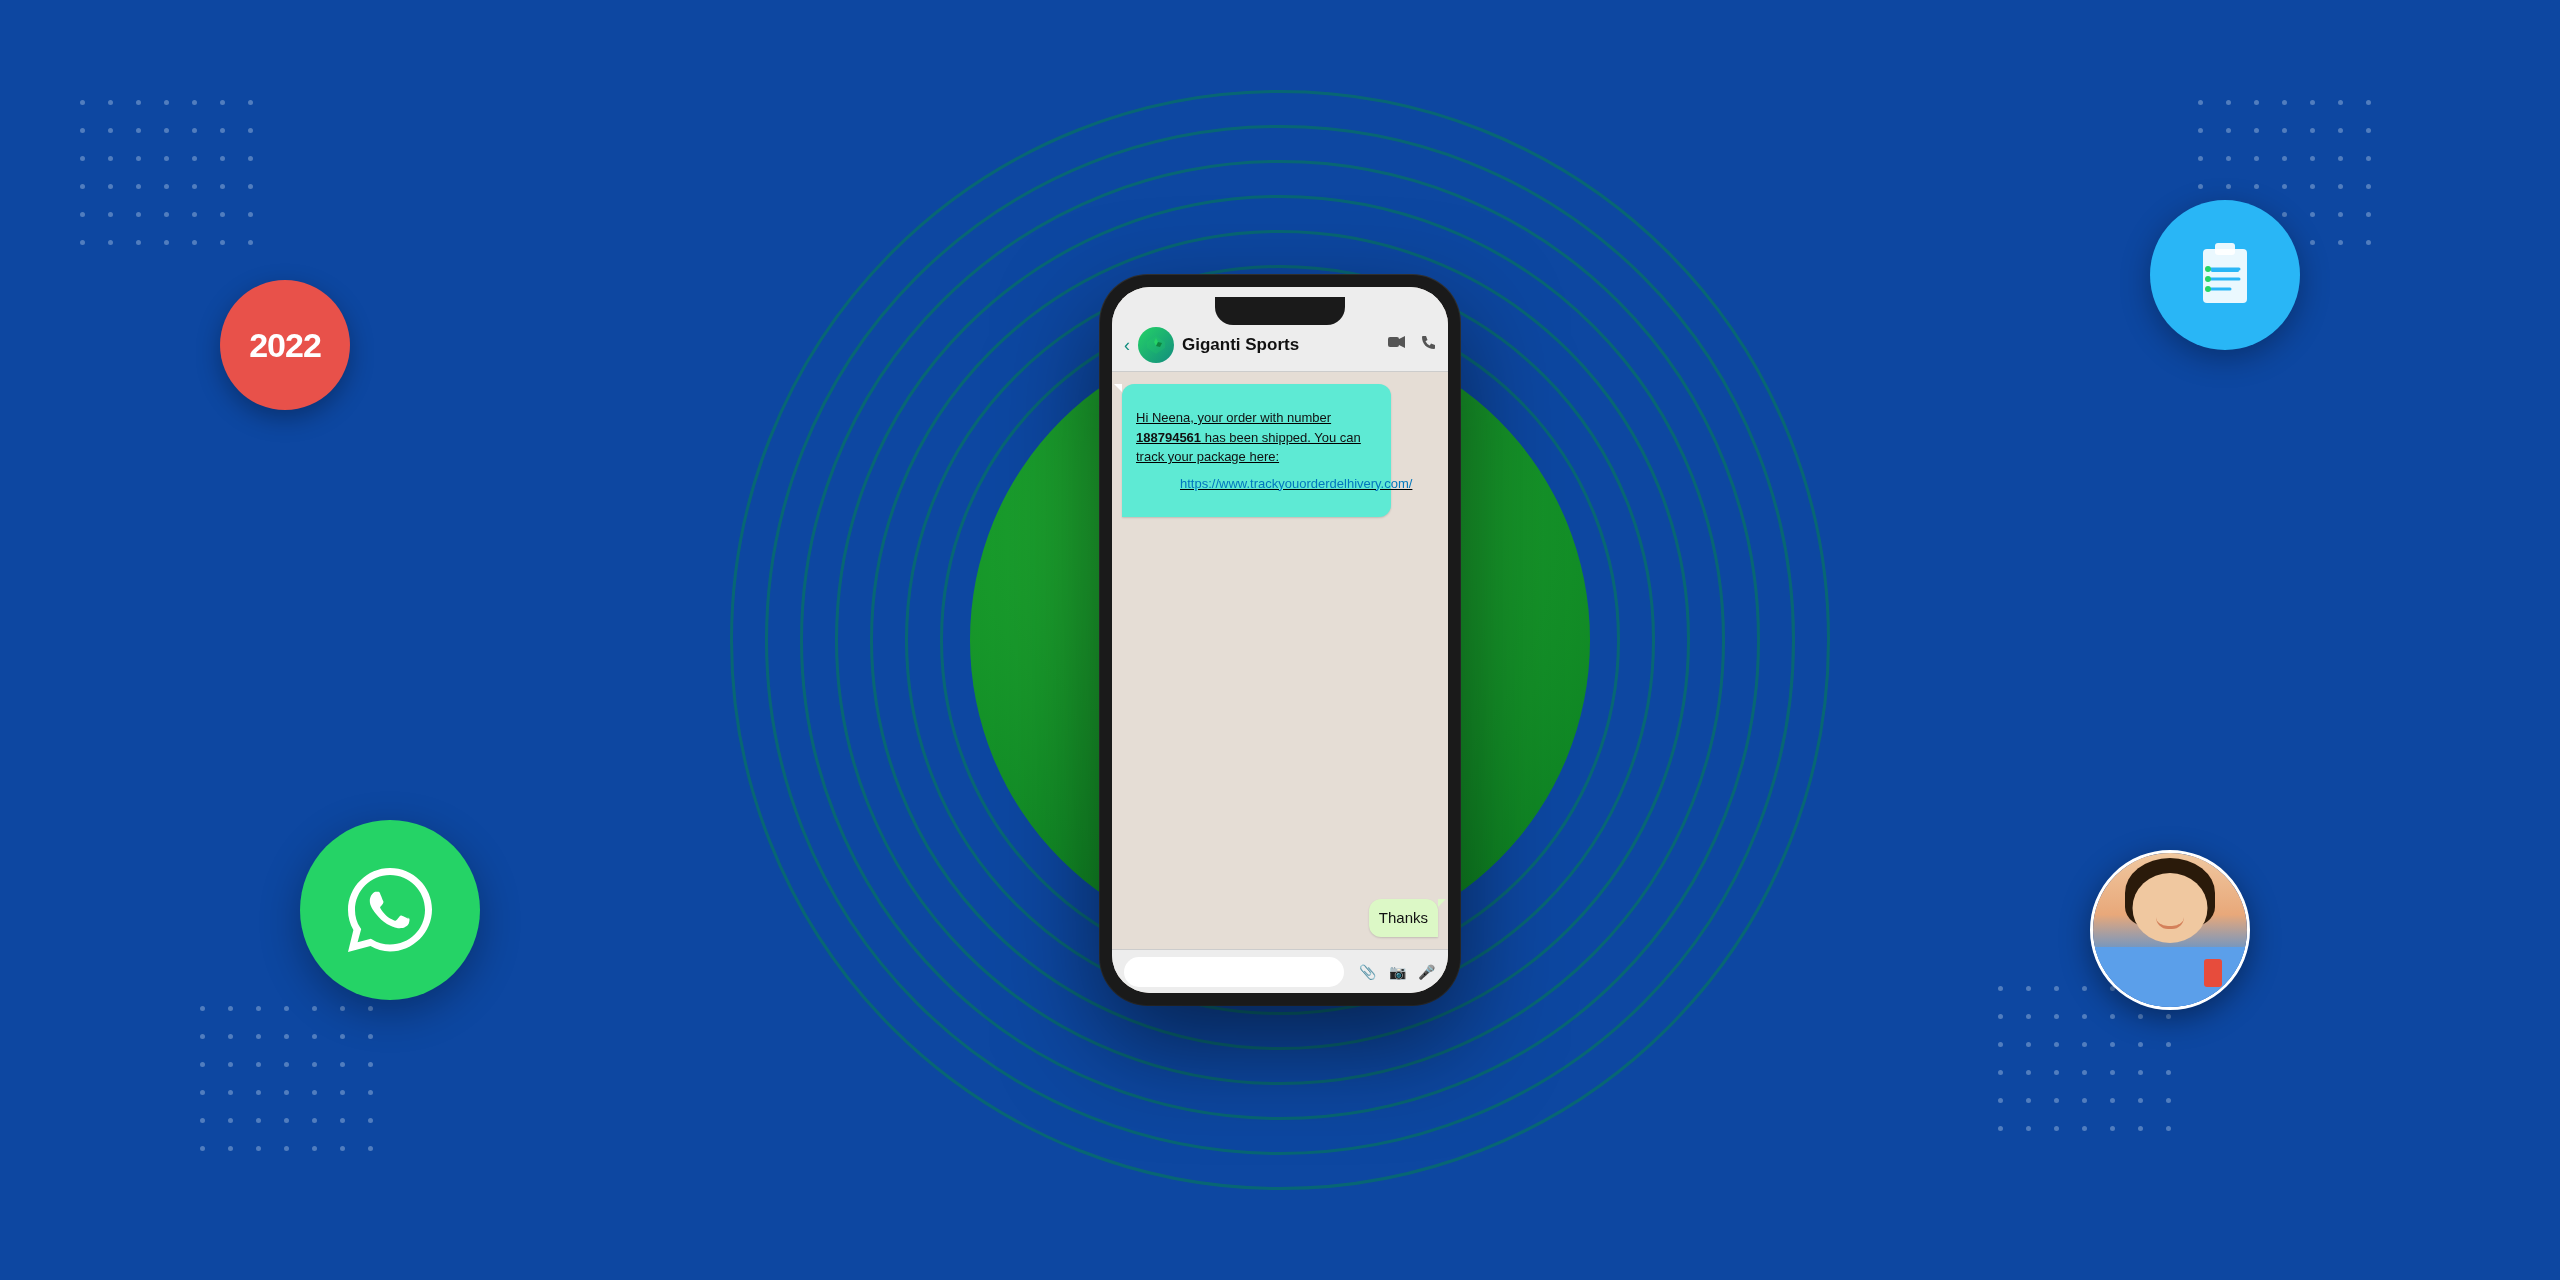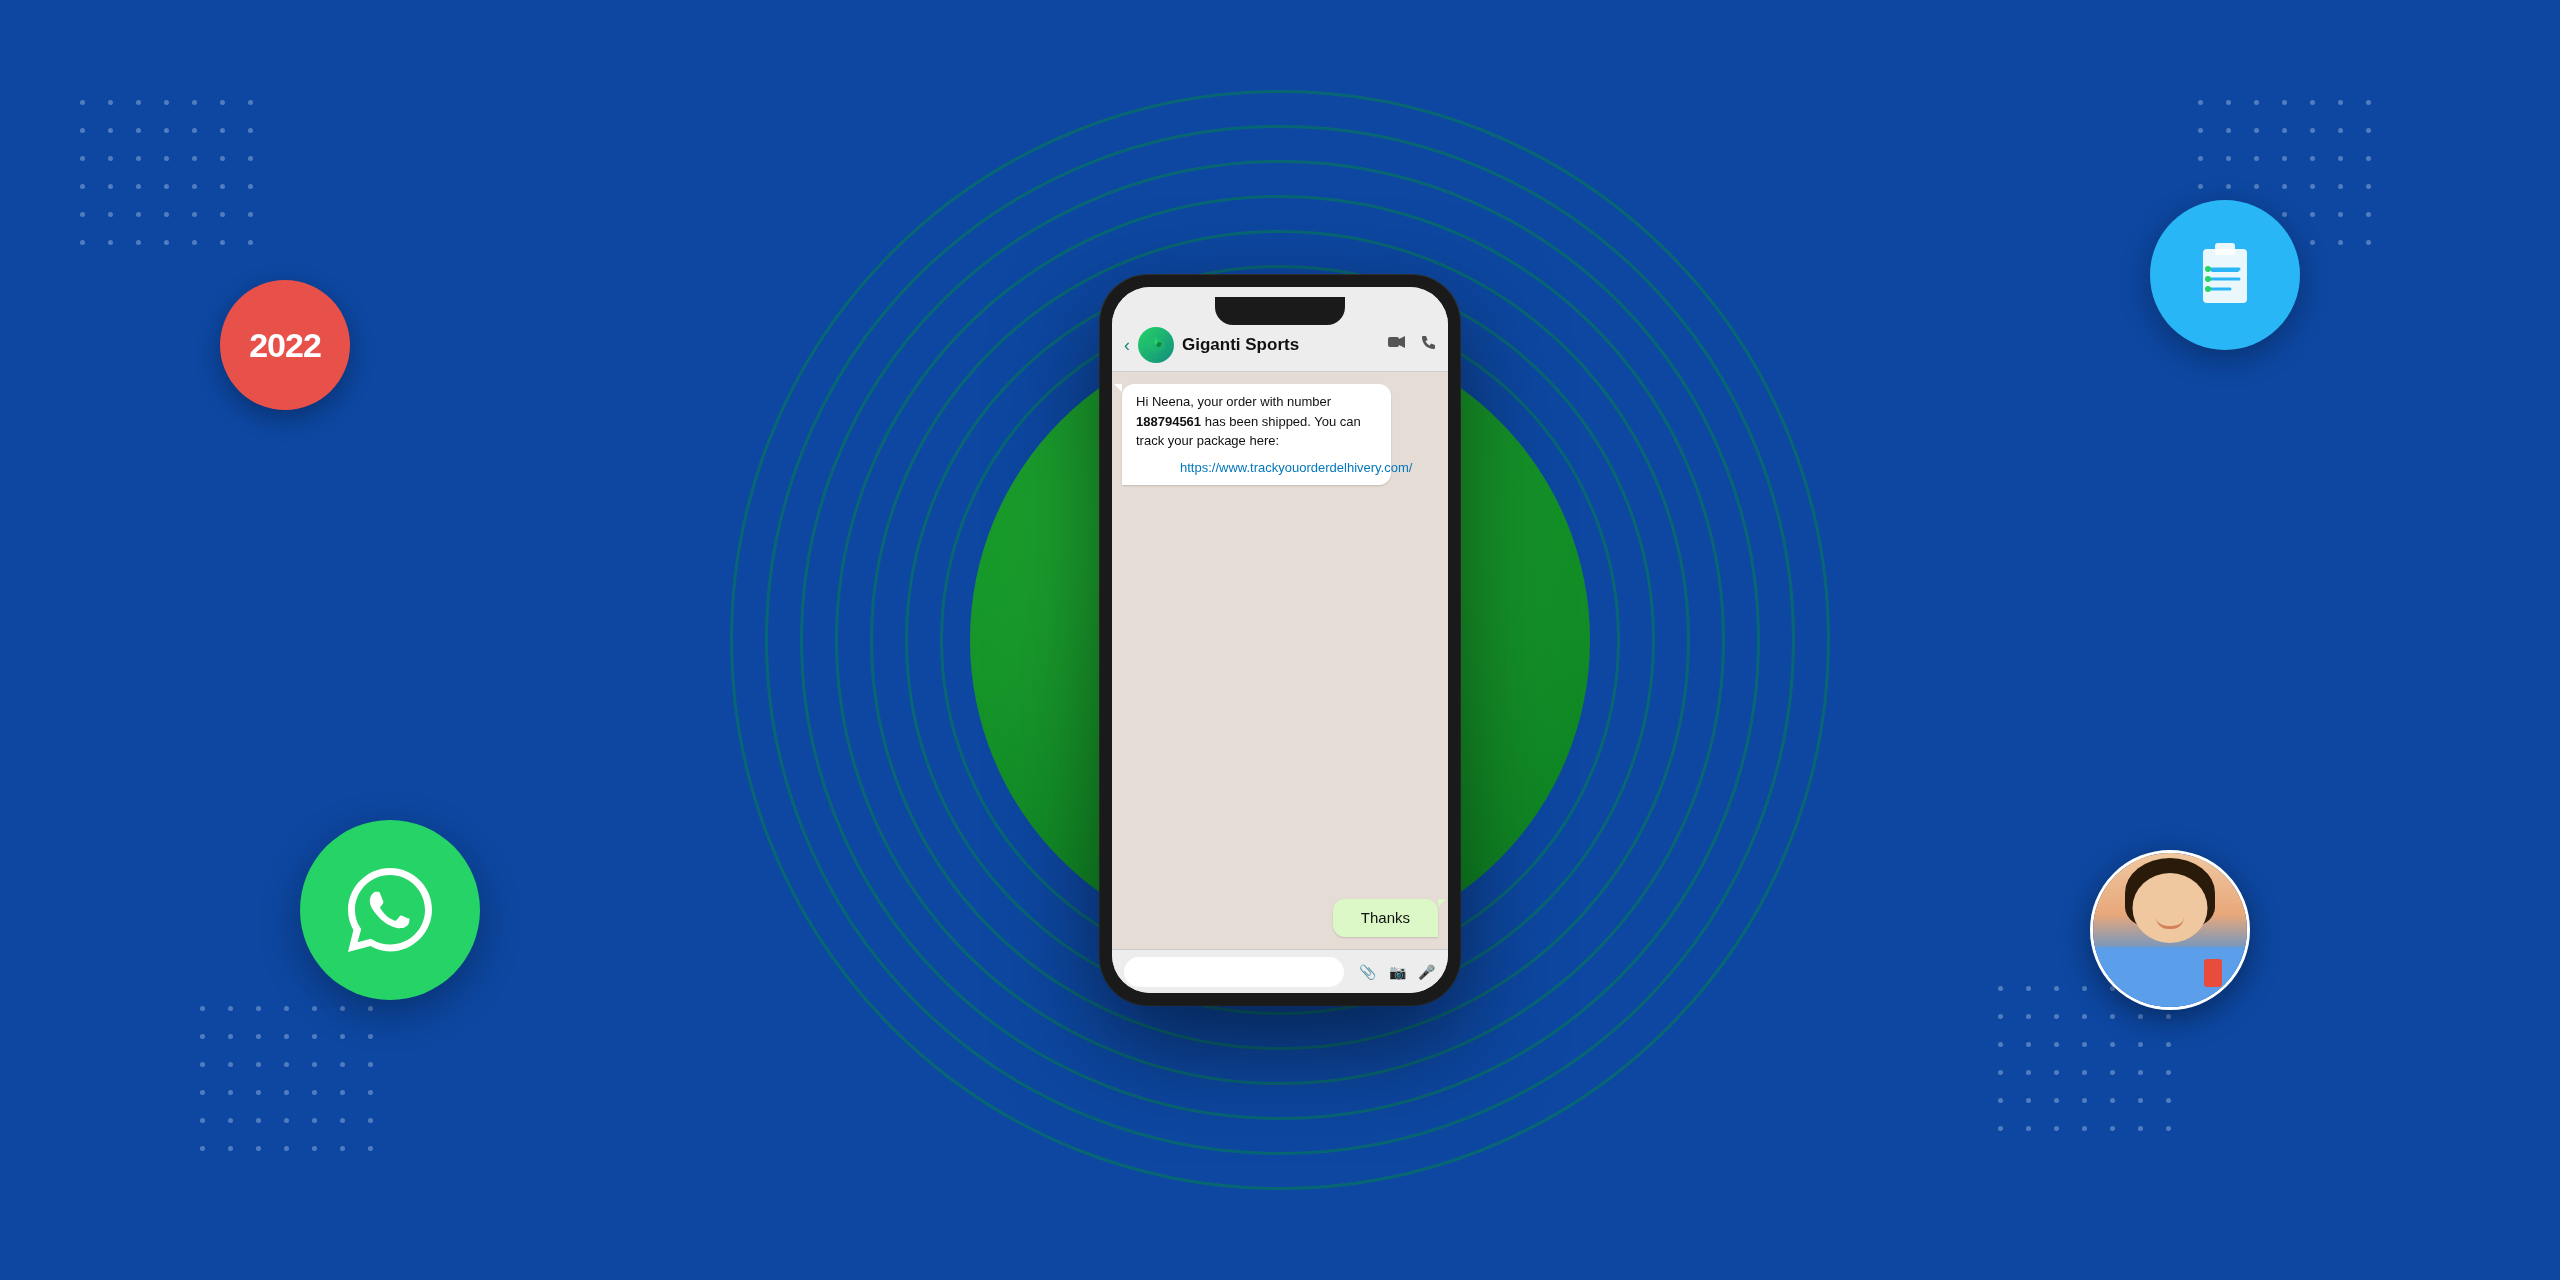--- a/index.html
+++ b/index.html
@@ -182,27 +182,28 @@
       padding: 12px 10px;
       overflow: hidden;
       display: flex;
       flex-direction: column;
       gap: 10px;
       position: relative;
     }
 
     
     .bubble-received {
-      background: #ffffff;
+      background: #5eead4;
       border-radius: 12px 12px 12px 0;
-      padding: 8px 14px;
+      padding: 24px 14px;
       max-width: 85%;
       align-self: flex-start;
       box-shadow: 0 1px 2px rgba(0,0,0,0.15);
       position: relative;
+      text-decoration: underline;
     }
 
     .bubble-received::before {
       content: '';
       position: absolute;
       left: -8px;
       top: 0;
       border-width: 0 8px 8px 0;
       border-style: solid;
       border-color: transparent white transparent transparent;
@@ -224,21 +225,21 @@
       margin-top: 8px;
       display: block;
       line-height: 1.4;
       margin-left: 44px;
     }
 
     
     .bubble-sent {
       background: #dcf8c6;
       border-radius: 12px 12px 0 12px;
-      padding: 10px 28px;
+      padding: 10px 10px;
       max-width: 60%;
       align-self: flex-end;
       box-shadow: 0 1px 2px rgba(0,0,0,0.15);
       position: relative;
     }
 
     .bubble-sent::after {
       content: '';
       position: absolute;
       right: -8px;

